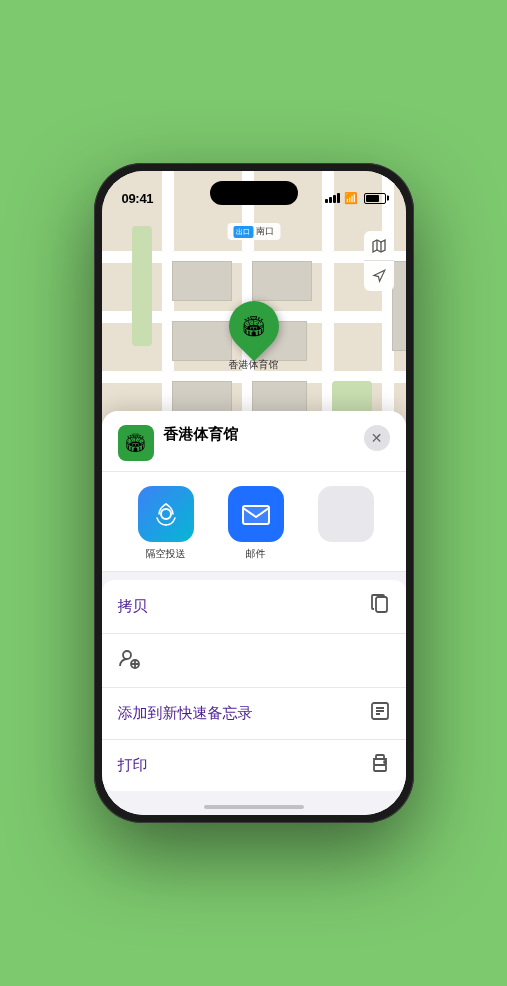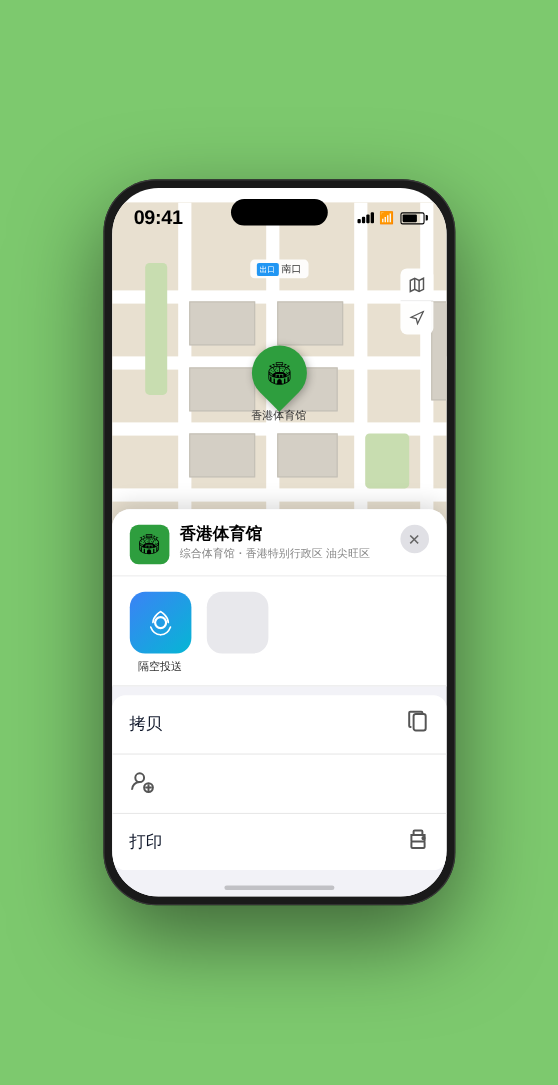--- a/index.html
+++ b/index.html
@@ -47,21 +47,21 @@
       left: 0;
       right: 0;
       height: 44px;
       display: flex;
       align-items: center;
       justify-content: space-between;
       padding: 10px 20px 0;
       z-index: 50;
     }
     .status-time {
-      font-size: 18px;
+      font-size: 13px;
       font-weight: 600;
       color: #000;
       letter-spacing: -0.3px;
     }
     .status-icons {
       display: flex;
       align-items: center;
       gap: 5px;
     }
     .signal-bars {
@@ -101,21 +101,21 @@
     }
     .battery-fill {
       height: 100%;
       width: 75%;
       background: #000;
       border-radius: 1px;
     }
     
     .map-area {
       position: absolute;
-      top: 13px;
+      top: 0;
       left: 0;
       right: 0;
       height: 340px;
       background: #e8e0d0;
       overflow: hidden;
     }
     .map-bg {
       width: 100%;
       height: 100%;
       position: relative;
@@ -298,20 +298,21 @@
       gap: 14px;
       overflow-x: auto;
       border-bottom: 1px solid #e8e8e8;
     }
     .share-item {
       display: flex;
       flex-direction: column;
       align-items: center;
       gap: 5px;
       min-width: 56px;
+      margin-left: 20px;
     }
     .share-icon-wrap {
       width: 56px;
       height: 56px;
       border-radius: 14px;
       display: flex;
       align-items: center;
       justify-content: center;
       font-size: 26px;
     }
@@ -350,21 +351,21 @@
       align-items: center;
       justify-content: space-between;
       padding: 13px 16px;
       border-bottom: 0.5px solid #e8e8e8;
     }
     .action-item:last-child {
       border-bottom: none;
     }
     .action-label {
       font-size: 15px;
-      color: #0f172a;
+      color: #4c1d95;
     }
     .action-icon {
       font-size: 18px;
       color: #555;
     }
     
     .home-indicator {
       position: absolute;
       bottom: 6px;
       left: 50%;
@@ -469,21 +470,20 @@
     </div>
 
     <div class="bottom-sheet">
 
       <div class="venue-card">
         <div class="venue-logo">
           <span>🏟</span>
         </div>
         <div class="venue-info">
           <div class="venue-title">香港体育馆</div>
-          <div class="venue-subtitle">综合体育馆・香港特别行政区 油尖旺区</div>
         </div>
         <div class="close-btn">
           <span>✕</span>
         </div>
       </div>
 
       <div class="share-row">
 
         <div class="share-item">
           <div class="share-icon-wrap airdrop">
@@ -492,20 +492,29 @@
               <path d="M14 4 C14 4 7 8 7 14" stroke="white" stroke-width="1.5" fill="none" stroke-linecap="round"></path>
               <path d="M14 4 C14 4 21 8 21 14" stroke="white" stroke-width="1.5" fill="none" stroke-linecap="round"></path>
               <path d="M5 18 C6.5 22 10 25 14 25" stroke="white" stroke-width="1.5" fill="none" stroke-linecap="round"></path>
               <path d="M23 18 C21.5 22 18 25 14 25" stroke="white" stroke-width="1.5" fill="none" stroke-linecap="round"></path>
             </svg>
           </div>
           <span class="share-label">隔空投送</span>
         </div>
 
 
+        <div class="share-item">
+          <div class="share-icon-wrap mail">
+            <svg width="30" height="24" viewBox="0 0 30 24" fill="none">
+              <rect x="2" y="4" width="26" height="18" rx="2" fill="white" fill-opacity="0.15" stroke="white" stroke-width="2"></rect>
+              <path d="M2 6l13 9 13-9" stroke="white" stroke-width="2"></path>
+            </svg>
+          </div>
+          <span class="share-label">邮件</span>
+        </div>
 
 
         <div class="share-item">
           <div class="share-icon-wrap more" style="justify-content: center; align-items: center;">
             
           </div>
 
         </div>
       </div>
 
@@ -527,20 +536,31 @@
             <svg width="22" height="22" viewBox="0 0 22 22" fill="none" stroke="#555" stroke-width="1.8">
               <circle cx="9" cy="8" r="4"></circle>
               <path d="M2 19c0-4 3.1-7 7-7"></path>
               <circle cx="17" cy="17" r="4"></circle>
               <line x1="17" y1="14" x2="17" y2="20"></line>
               <line x1="14" y1="17" x2="20" y2="17"></line>
             </svg>
           </span>
         </div>
 
+        <div class="action-item">
+          <span class="action-label">添加到新快速备忘录</span>
+          <span class="action-icon">
+            <svg width="20" height="20" viewBox="0 0 20 20" fill="none" stroke="#555" stroke-width="1.8">
+              <rect x="2" y="2" width="16" height="16" rx="2"></rect>
+              <line x1="6" y1="7" x2="14" y2="7"></line>
+              <line x1="6" y1="10" x2="14" y2="10"></line>
+              <line x1="6" y1="13" x2="10" y2="13"></line>
+            </svg>
+          </span>
+        </div>
 
         <div class="action-item" style="border-bottom:none;">
           <span class="action-label">打印</span>
           <span class="action-icon">
             <svg width="20" height="20" viewBox="0 0 20 20" fill="none" stroke="#555" stroke-width="1.8">
               <rect x="4" y="12" width="12" height="6" rx="1"></rect>
               <path d="M4 12V6h12v6"></path>
               <rect x="6" y="2" width="8" height="4" rx="1"></rect>
               <circle cx="15" cy="9" r="1" fill="#555"></circle>
             </svg>

